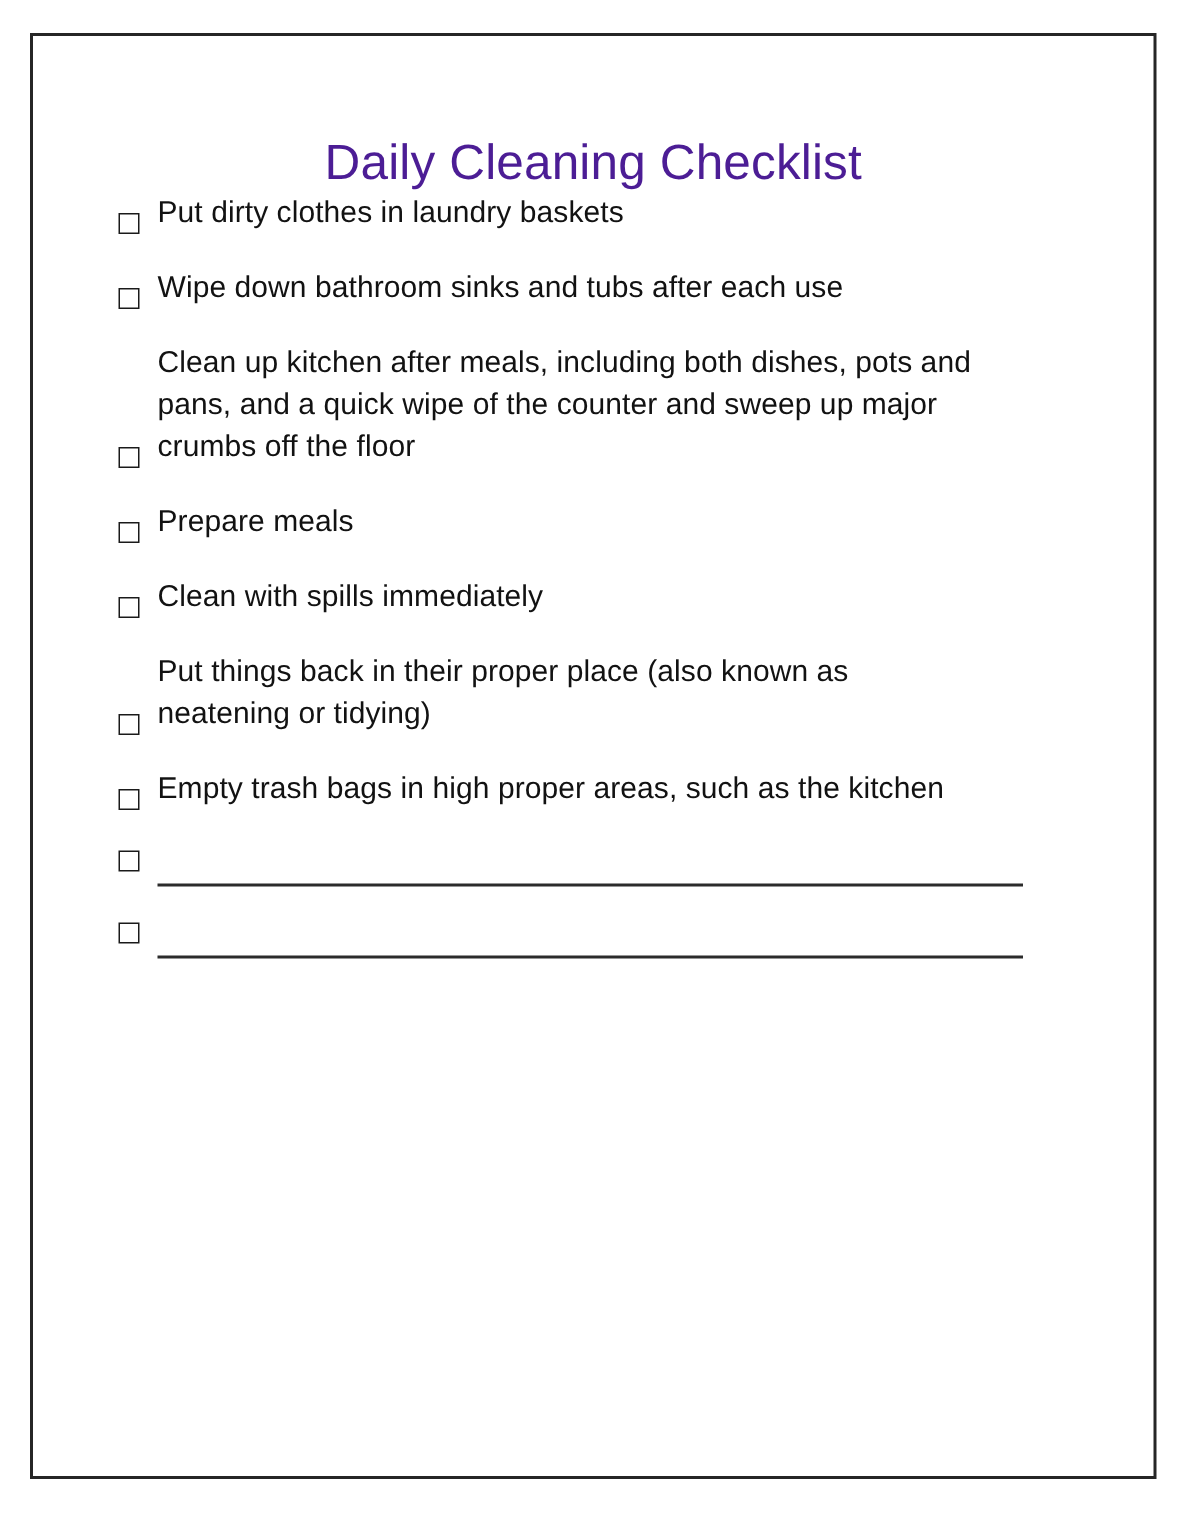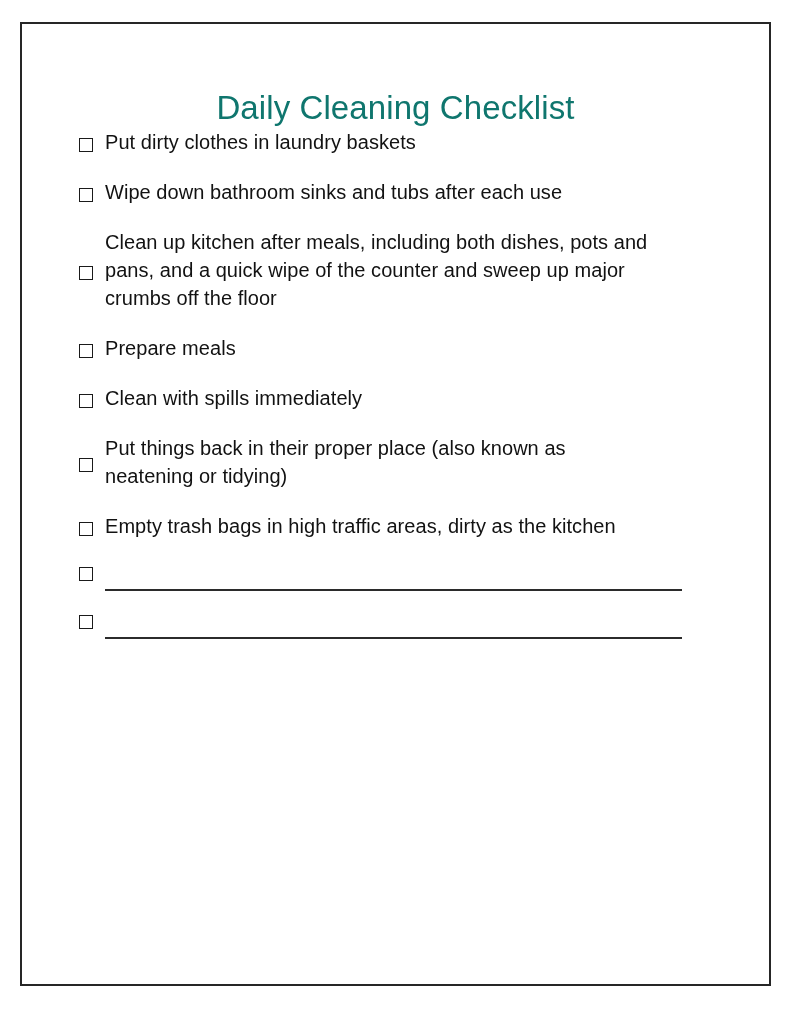--- a/index.html
+++ b/index.html
@@ -28,34 +28,34 @@
 
   .page-title {
     position: absolute;
     left: 0;
     top: 44px;
     width: 100%;
     text-align: center;
     font-size: 33px;
     font-weight: 400;
     line-height: 1.1;
-    color: #0f766e;
+    color: #4c1d95;
     letter-spacing: 0.1px;
   }
 
   .checklist {
     position: absolute;
     left: 57px;
     top: 104px;
     width: 640px;
   }
 
   .check-item {
     display: flex;
-    align-items: center;
+    align-items: flex-end;
     margin-bottom: 22px;
   }
 
   .check-item.blank-row {
     margin-bottom: 19px;
     align-items: flex-start;
   }
 
   .checkbox-icon {
     flex: 0 0 auto;
@@ -122,21 +122,21 @@
     </div>
 
 
     <div class="check-item">
       <span class="checkbox-icon"></span>
       <span class="item-label">Put things back in their proper place (also known as neatening or tidying)</span>
     </div>
 
     <div class="check-item">
       <span class="checkbox-icon"></span>
-      <span class="item-label">Empty trash bags in high traffic areas, dirty as the kitchen</span>
+      <span class="item-label">Empty trash bags in high proper areas, such as the kitchen</span>
     </div>
 
 
     <div class="check-item blank-row">
       <span class="checkbox-icon"></span>
       <span class="blank-line"></span>
     </div>
 
     <div class="check-item blank-row">
       <span class="checkbox-icon"></span>

